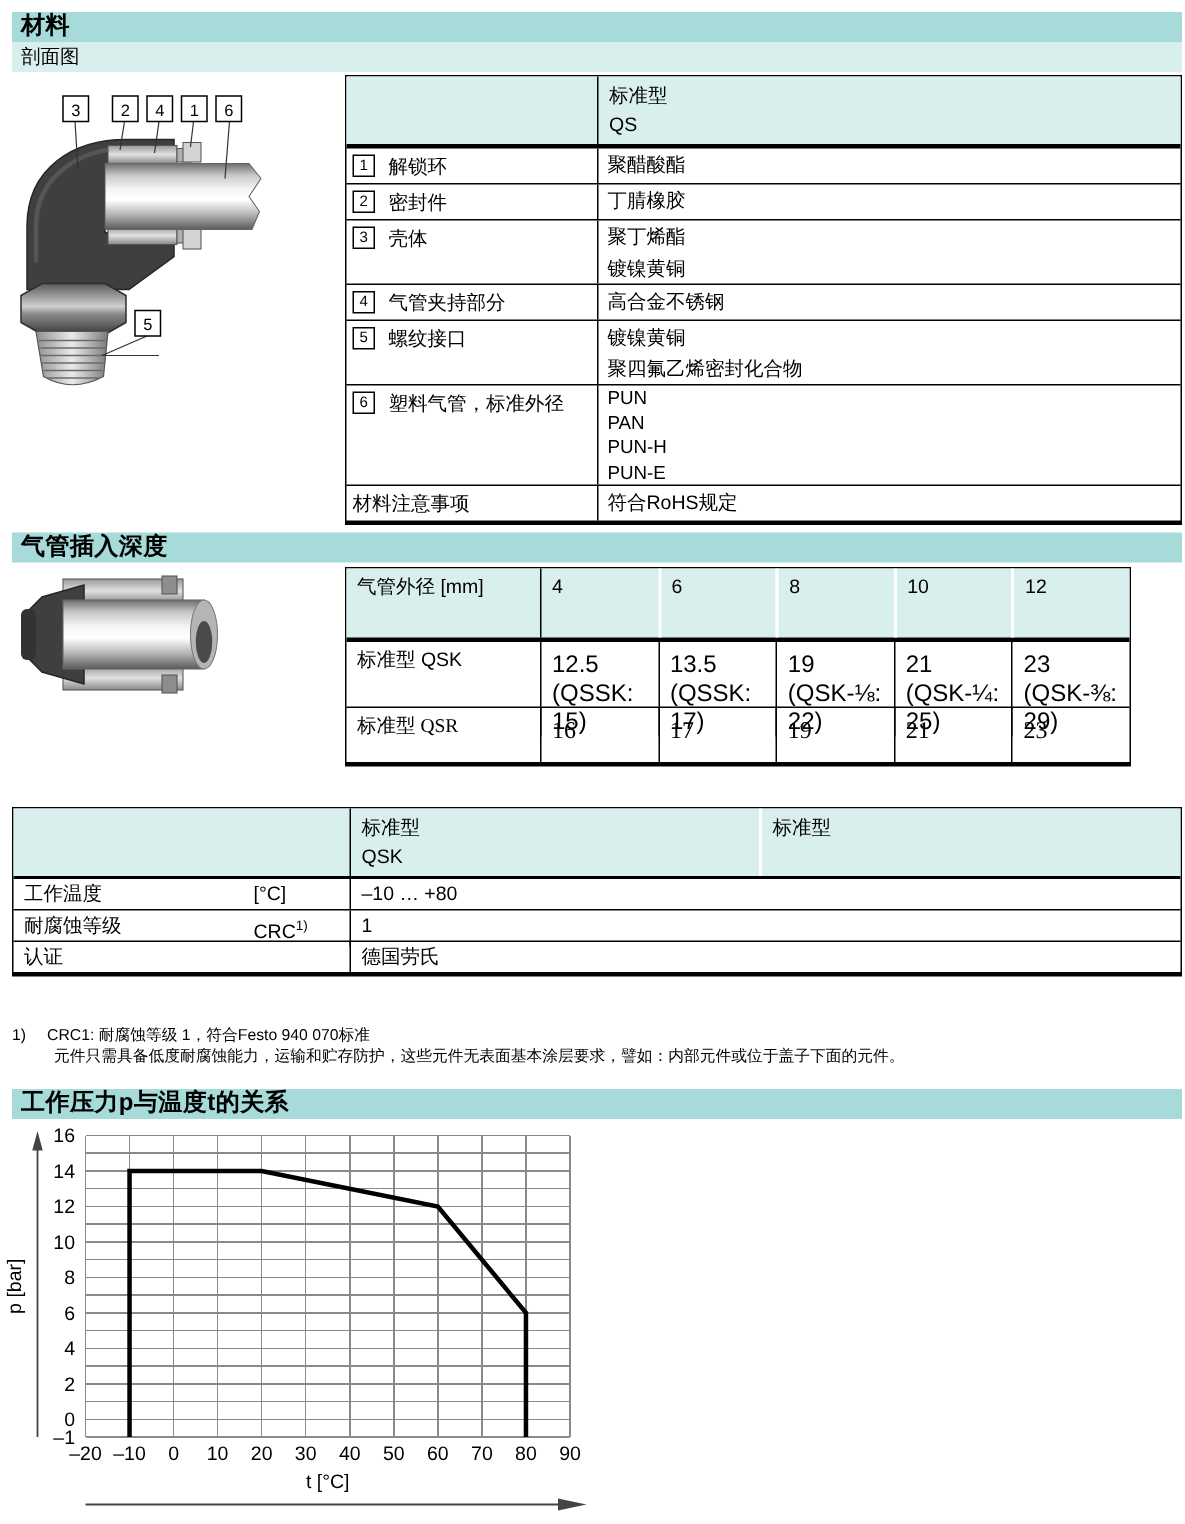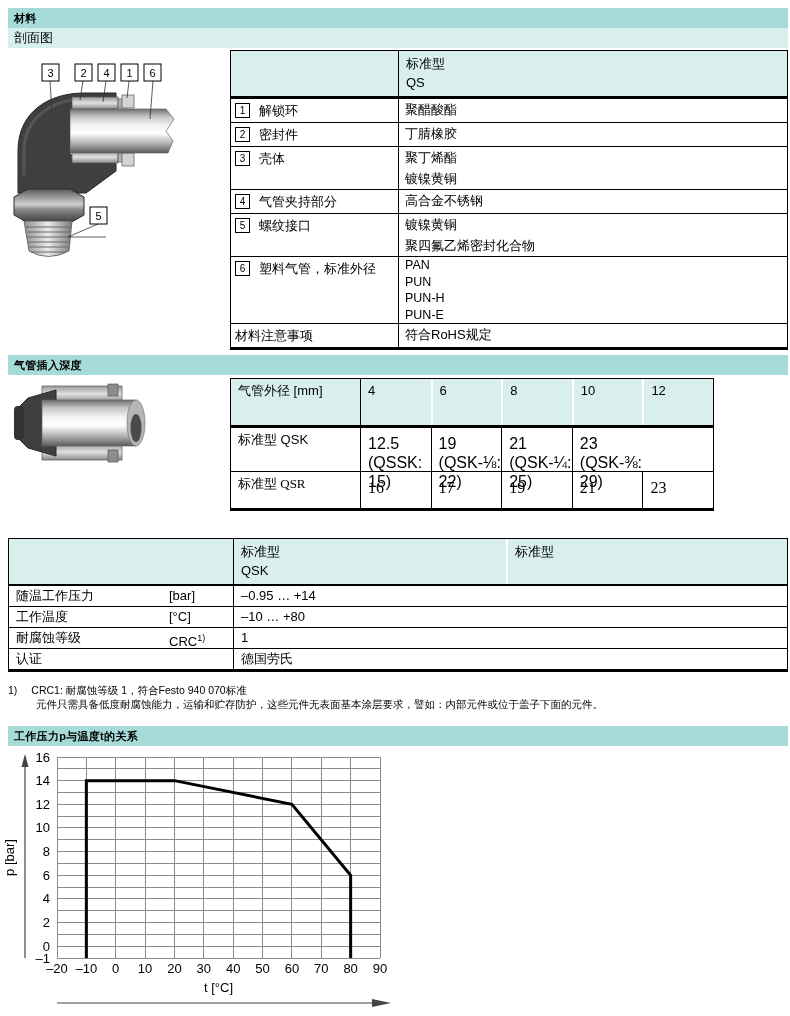--- a/index.html
+++ b/index.html
@@ -3,21 +3,21 @@
 <meta charset="utf-8">
 <style>
   html,body{margin:0;padding:0;background:#fff;}
   body{
     position:relative;width:790px;height:1016px;
     font-family:"Liberation Sans","DejaVu Sans",sans-serif;
     color:#000;-webkit-font-smoothing:antialiased;
   }
   .section-bar{
     position:absolute;left:8px;width:780px;height:20px;box-sizing:border-box;
-    background:var(--bar,#a6dbd9);font-weight:bold;font-size:11px;line-height:20px;
+    background:var(--bar,#a6dbd9);font-weight:bold;font-size:16px;line-height:20px;
     padding-left:6px;letter-spacing:.3px;
   }
   #bar-materials{top:8px;}
   #row-subtitle{
     position:absolute;left:8px;top:28px;width:780px;height:20px;box-sizing:border-box;
     background:var(--light,#d9efee);font-size:13px;line-height:20px;padding-left:6px;
   }
   #bar-depth{top:355px;}
   #bar-conditions{top:540px;}
   #bar-chart{top:726px;}
@@ -39,21 +39,21 @@
   .t1-label{display:flex;align-items:flex-start;padding:1px 4px;gap:9px;}
   .numbox{flex:none;width:13px;height:13px;border:1px solid #000;font-size:10px;
     line-height:13px;text-align:center;margin-top:3px;background:#fff;}
   .t1-label .lab-text{line-height:21px;}
   .t1-val{border-left:1px solid #000;padding:0 6px;}
   .cn{line-height:21px;}
   .lat{line-height:16.5px;font-size:12.5px;}
 
   
   #table-depth{
-    position:absolute;left:230px;top:378px;width:484px;box-sizing:border-box;
+    position:absolute;left:230px;top:378px;width:524px;box-sizing:border-box;
     border:1px solid #000;border-bottom:3px solid #000;font-size:13px;
   }
   #t2-header{display:grid;grid-template-columns:129px repeat(5,1fr);
     background:var(--light,#d9efee);height:46px;border-bottom:3px solid #000;}
   #t2-header .hc{padding:3px 0 0 7px;line-height:18px;}
   #t2-header .hnum{border-left:2px solid #fff;}
   #t2-header .hnum.first{border-left:1px solid #000;}
   .t2-row{display:grid;grid-template-columns:129px repeat(5,1fr);}
   .t2-row + .t2-row{border-top:1px solid #000;font-family:Liberation Serif, serif;}
   .t2-row .cell{border-left:1px solid #000;padding:6px 0 0 7px;font-size:16px;line-height:19px;}
@@ -222,22 +222,22 @@
           <div class="cn">镀镍黄铜</div>
           <div class="cn">聚四氟乙烯密封化合物</div>
         </div>
       </div>
       <div class="t1-row">
         <div class="t1-label">
           <span class="numbox">6</span>
           <span class="lab-text">塑料气管，标准外径</span>
         </div>
         <div class="t1-val">
+          <div class="lat">PUN</div>
           <div class="lat">PAN</div>
-          <div class="lat">PUN</div>
           <div class="lat">PUN-H</div>
           <div class="lat">PUN-E</div>
         </div>
       </div>
       <div class="t1-row">
         <div class="t1-label">
           <span class="lab-text">材料注意事项</span>
         </div>
         <div class="t1-val">
           <div class="cn">符合RoHS规定</div>
@@ -272,20 +272,24 @@
     <div class="hc hnum">12</div>
   </div>
   <div id="t2-body">
       <div class="t2-row r1">
         <div class="labcell">标准型 QSK</div>
         <div class="cell">
           <div>12.5</div>
           <div>(QSSK: 15)</div>
         </div>
         <div class="cell">
+          <div>13.5</div>
+          <div>(QSSK: 17)</div>
+        </div>
+        <div class="cell">
           <div>19</div>
           <div>(QSK-⅛: 22)</div>
         </div>
         <div class="cell">
           <div>21</div>
           <div>(QSK-¼: 25)</div>
         </div>
         <div class="cell">
           <div>23</div>
           <div>(QSK-⅜: 29)</div>
@@ -318,25 +322,20 @@
   <div id="t3-header">
     <div id="t3-h1" class="t3-hblock">
       <div>标准型</div>
       <div>QSK</div>
     </div>
     <div id="t3-h2" class="t3-hblock">
       <div>标准型</div>
     </div>
   </div>
   <div id="t3-body">
-      <div class="t3-row">
-        <div class="lab">随温工作压力</div>
-        <div class="unit">[bar]</div>
-        <div class="val">–0.95 … +14</div>
-      </div>
       <div class="t3-row">
         <div class="lab">工作温度</div>
         <div class="unit">[°C]</div>
         <div class="val">–10 … +80</div>
       </div>
       <div class="t3-row">
         <div class="lab">耐腐蚀等级</div>
         <div class="unit">CRC<sup>1)</sup></div>
         <div class="val">1</div>
       </div>

